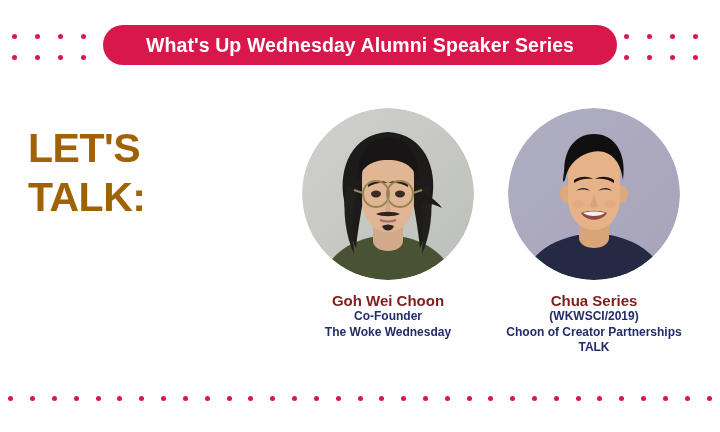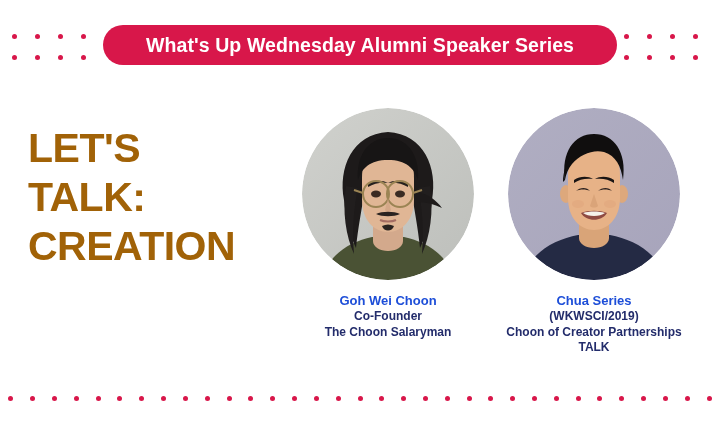--- a/index.html
+++ b/index.html
@@ -96,22 +96,22 @@
     width: 172px;
     height: 172px;
     margin: 0 auto;
     border-radius: 50%;
     overflow: hidden;
   }
   .avatar svg { display: block; }
 
   .caption { margin-top: 12px; }
   .caption-name {
-    color: #1d4ed8;
-    font-size: 13px;
+    color: #7f1d1d;
+    font-size: 15px;
     font-weight: bold;
     line-height: 17px;
     font-family: "Liberation Sans", sans-serif;
   }
   .caption-line {
     color: #232C6B;
     font-size: 12px;
     font-weight: bold;
     line-height: 15.5px;
     font-family: "Liberation Sans", sans-serif;
@@ -144,21 +144,20 @@
       <span class="dot" style="left: 69px; top: 21px; background: rgb(216, 23, 74);"></span>
     </div>
 
   <div class="banner-pill">
     <span class="banner-pill-text">What's Up Wednesday Alumni Speaker Series</span>
   </div>
 
   <div class="headline">
     <div class="headline-line">LET'S</div>
     <div class="headline-line">TALK:</div>
-    <div class="headline-line">CREATION</div>
   </div>
 
   <div class="speakers">
 
     <div class="speaker speaker-1">
       <div class="avatar">
         <svg width="172" height="172" viewBox="0 0 172 172">
           <defs>
             <clipPath id="clip1">
                 <circle cx="86" cy="86" r="86"></circle>
@@ -203,21 +202,21 @@
 
             <path d="M78 112 C82 114 90 114 94 112" stroke="#a56d63" stroke-width="2" fill="none"></path>
 
             <path d="M80 118 C84 116 88 116 92 118 C90 124 82 124 80 118 Z" fill="#2a2320"></path>
           </g>
         </svg>
       </div>
       <div class="caption">
         <div class="caption-name">Goh Wei Choon</div>
         <div class="caption-line">Co-Founder</div>
-        <div class="caption-line">The Choon Salaryman</div>
+        <div class="caption-line">The Woke Wednesday</div>
       </div>
     </div>
 
     <div class="speaker speaker-2">
       <div class="avatar">
         <svg width="172" height="172" viewBox="0 0 172 172">
           <defs>
             <clipPath id="clip2">
                 <circle cx="86" cy="86" r="86"></circle>
               </clipPath>

